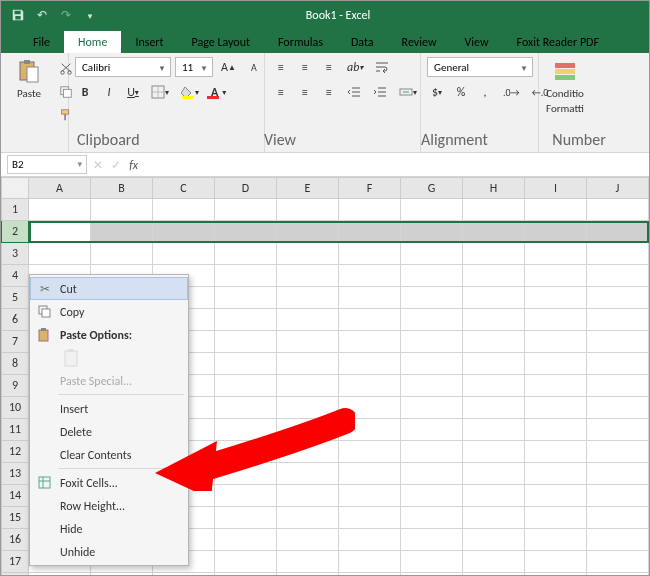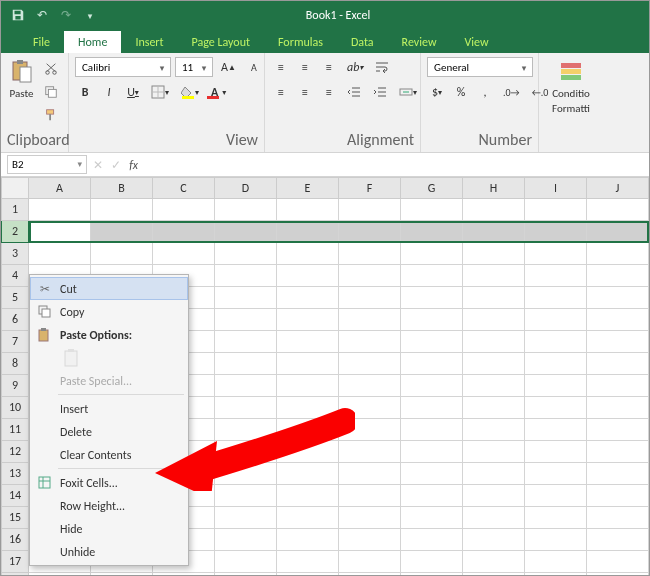--- a/index.html
+++ b/index.html
@@ -2,24 +2,24 @@
 <html><head>
 <meta charset="utf-8">
 <style>
 * { margin:0; padding:0; box-sizing:border-box; font-family:"Segoe UI",Calibri,Arial,sans-serif; user-select:none; }
 body { width:650px; height:576px; overflow:hidden; background:#fff; position:relative; border:1px solid #999; }
 .titlebar { height:28px; background:#217346; color:#fff; display:flex; align-items:center; font-size:12px; }
 .qat { display:flex; align-items:center; gap:6px; padding:0 8px; }
 .qat-icon { display:flex; align-items:center; justify-content:center; width:18px; height:18px; color:#cfe8dc; font-size:12px;}
 .title { flex:1; text-align:center; font-size:12px; padding-right:80px;}
 .tabs { height:24px; background:#217346; display:flex; align-items:flex-end; padding-left:18px; gap:0; }
-.tab { padding:4px 14px; font-size:12px; color:#bef264; cursor:pointer; }
+.tab { padding:4px 14px; font-size:12px; color:#000000; cursor:pointer; }
 .tab.active { background:#fff; color:#217346; }
 .ribbon { height:100px; background:#f1f1f1; border-bottom:1px solid #d4d4d4; display:flex; position:relative; }
-.group { border-right:1px solid #d9d9d9; display:flex; flex-direction:column; padding:4px 6px 2px 6px; height:100%; }
+.group { border-right:1px solid #d9d9d9; display:flex; flex-direction:row; padding:4px 6px 2px 6px; height:100%; }
 .group-label { font-size:16px; color:#666; text-align:right; margin-top:auto; padding:3px 0 1px 0; }
 .group-body { display:flex; flex:1; gap:4px; align-items:flex-start; }
 .vstack { display:flex; flex-direction:column; gap:3px; }
 .hstack { display:flex; gap:4px; align-items:center; }
 .btn { display:flex; align-items:center; justify-content:center; min-width:20px; height:20px; font-size:12px; color:#333; border:1px solid transparent; padding:0 3px;}
 .combo { height:20px; border:1px solid #bbb; background:#fff; display:flex; align-items:center; font-size:11px; padding:0 2px; }
 .combo .cv { flex:1; padding:0 4px;}
 .combo .dd { width:12px; text-align:center; color:#666; font-size:9px; }
 .bigbtn { display:flex; flex-direction:column; align-items:center; gap:2px; width:44px; font-size:11px; color:#333; padding-top:2px;}
 .bigbtn .ic { width:28px; height:26px; display:flex; align-items:center; justify-content:center; }
@@ -67,20 +67,21 @@
 
 <div class="tabs">
   <div class="tab">File</div>
   <div class="tab active">Home</div>
   <div class="tab">Insert</div>
   <div class="tab">Page Layout</div>
   <div class="tab">Formulas</div>
   <div class="tab">Data</div>
   <div class="tab">Review</div>
   <div class="tab">View</div>
+  <div class="tab">Foxit Reader PDF</div>
 </div>
 
 <div class="ribbon">
 
   <div class="group" style="width:68px">
     <div class="group-body">
       <div class="bigbtn">
         <div class="ic">
             <svg width="24" height="26" viewBox="0 0 24 26">
               <rect x="3" y="3" width="14" height="18" fill="#d9b36c" stroke="#866"></rect>

